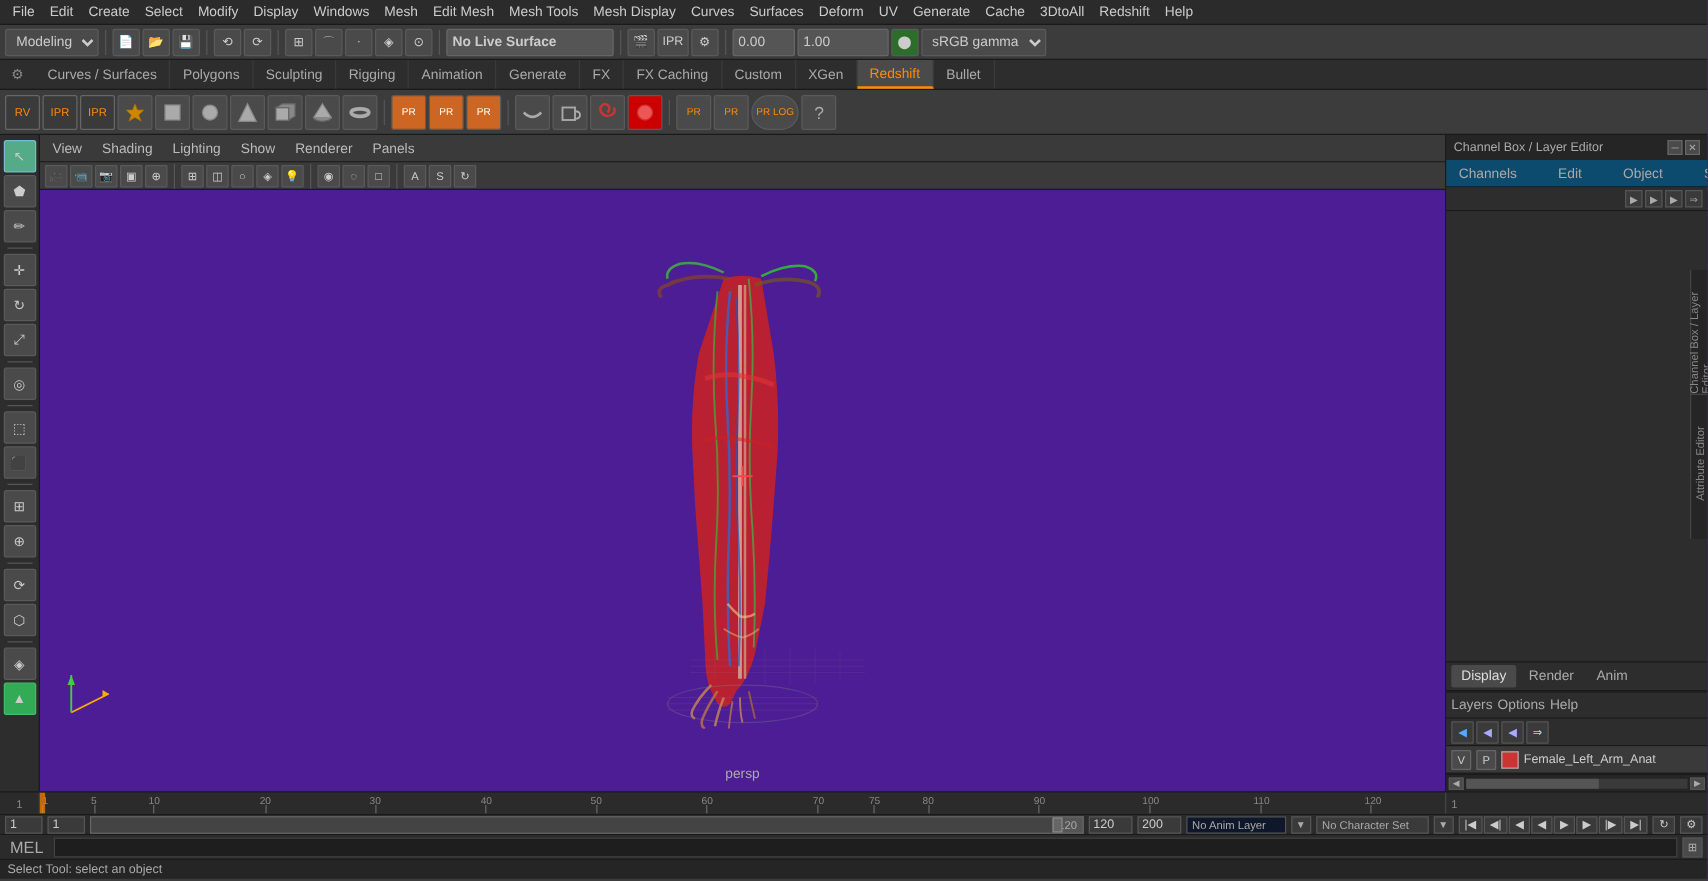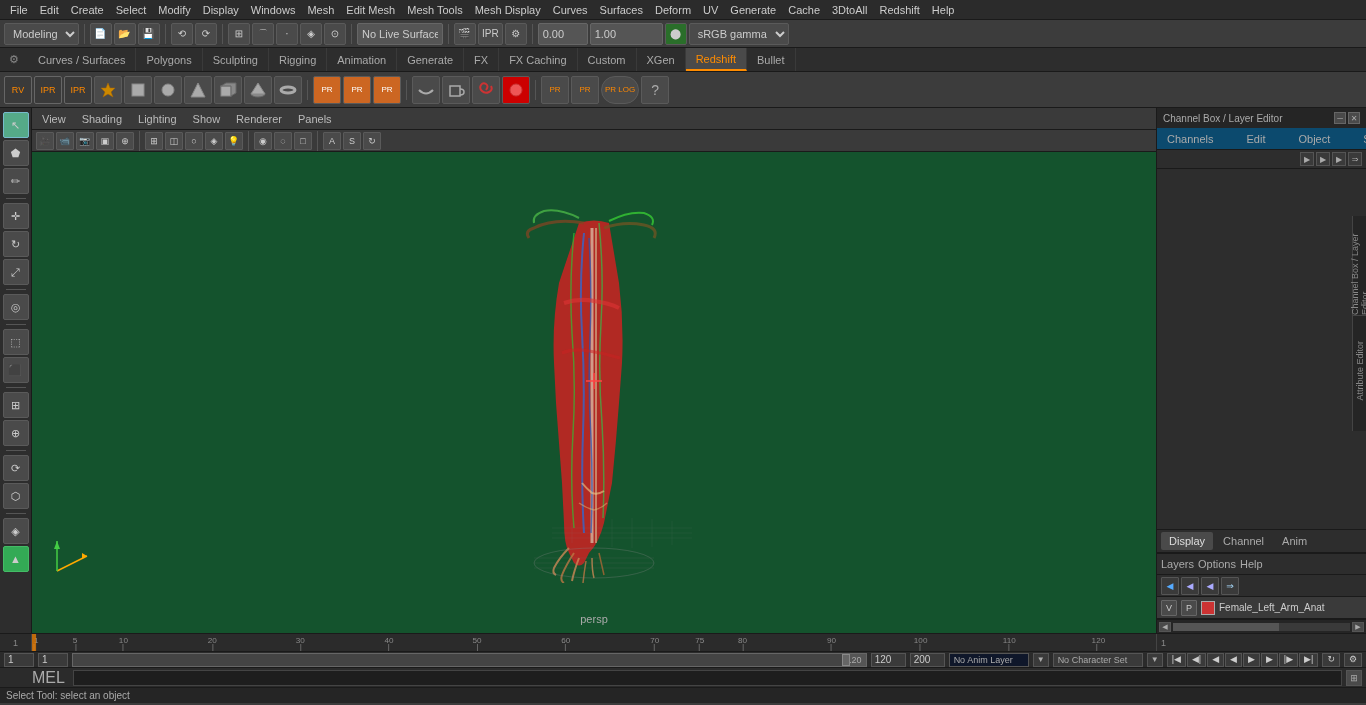--- a/index.html
+++ b/index.html
@@ -156,21 +156,21 @@
       border-bottom: 1px solid #1a1a1a;
     }
     .vp-menu {
       font-size: 11px;
       color: #bbb;
       cursor: pointer;
       padding: 2px 4px;
     }
     #viewport-canvas {
       flex: 1;
-      background: #14532d;
+      background: #4c1d95;
       position: relative;
       overflow: hidden;
     }
     #persp-label {
       position: absolute;
       bottom: 8px;
       left: 50%;
       transform: translateX(-50%);
       color: #aaa;
       font-size: 11px;
@@ -398,24 +398,23 @@
     #mel-bar {
       height: 20px;
       background: #2b2b2b;
       display: flex;
       align-items: center;
       padding: 0 4px;
       gap: 4px;
       border-top: 1px solid #1a1a1a;
     }
     .mel-label {
-      font-size: 16px;
+      font-size: 13px;
       color: #aaa;
       padding: 0 4px;
-      margin-left: 24px;
     }
     #mel-input {
       flex: 1;
       height: 16px;
       background: #1e1e1e;
       border: 1px solid #444;
       color: #ccc;
       font-size: 10px;
       padding: 0 4px;
     }
@@ -489,21 +488,21 @@
   <div class="tb-sep"></div>
   <div class="tb-btn" title="Undo">⟲</div>
   <div class="tb-btn" title="Redo">⟳</div>
   <div class="tb-sep"></div>
   <div class="tb-btn">⊞</div>
   <div class="tb-btn">⌒</div>
   <div class="tb-btn">·</div>
   <div class="tb-btn">◈</div>
   <div class="tb-btn">⊙</div>
   <div class="tb-sep"></div>
-  <input class="tb-input" value="No Live Surface" style="width: 86px;">
+  <input class="tb-input" value="No Live Surface" style="width: 134px; font-weight: bold;">
   <div class="tb-sep"></div>
   <div class="tb-btn">🎬</div>
   <div class="tb-btn">IPR</div>
   <div class="tb-btn">⚙</div>
   <div class="tb-sep"></div>
   <input type="number" class="tb-input" value="0.00" style="width: 50px;">
   <input type="number" class="tb-input" value="1.00" style="width: 73px;">
   <div class="tb-btn" style="background:#2a6e2a;">⬤</div>
   <select class="tb-dropdown" style="width:100px;"><option>sRGB gamma</option></select>
 </div>
@@ -751,21 +750,21 @@
       <div style="width:14px;height:14px;background:#3a3a3a;border:1px solid #555;display:flex;align-items:center;justify-content:center;font-size:8px;cursor:pointer;color:#aaa;">▶</div>
       <div style="width:14px;height:14px;background:#3a3a3a;border:1px solid #555;display:flex;align-items:center;justify-content:center;font-size:8px;cursor:pointer;color:#aaa;">▶</div>
       <div style="width:14px;height:14px;background:#3a3a3a;border:1px solid #555;display:flex;align-items:center;justify-content:center;font-size:8px;cursor:pointer;color:#aaa;">▶</div>
       <div style="width:14px;height:14px;background:#3a3a3a;border:1px solid #555;display:flex;align-items:center;justify-content:center;font-size:8px;cursor:pointer;color:#aaa;">⇒</div>
     </div>
 
     <div id="rp-content" style="flex:1;"></div>
 
     <div id="rp-tabs" style="border-top:1px solid #1a1a1a;">
       <div class="rp-tab active">Display</div>
-      <div class="rp-tab">Channel</div>
+      <div class="rp-tab">Render</div>
       <div class="rp-tab">Anim</div>
     </div>
 
     <div id="layer-header">
       <span>Layers</span>
       <span style="cursor:pointer;">Options</span>
       <span style="cursor:pointer;">Help</span>
     </div>
 
     <div id="layer-icons">

